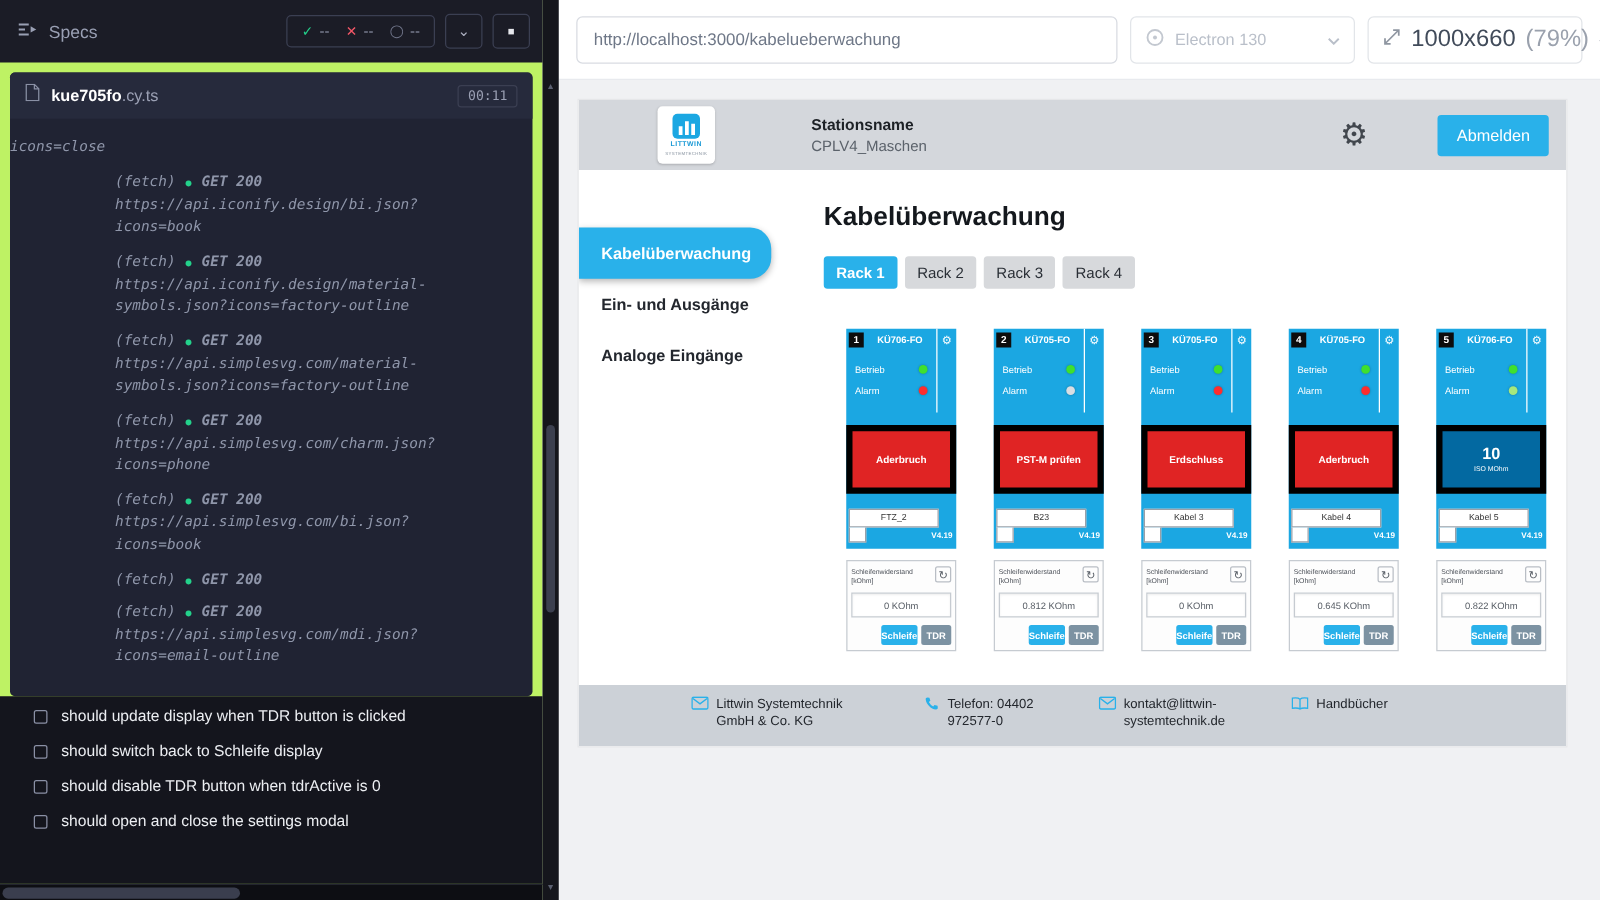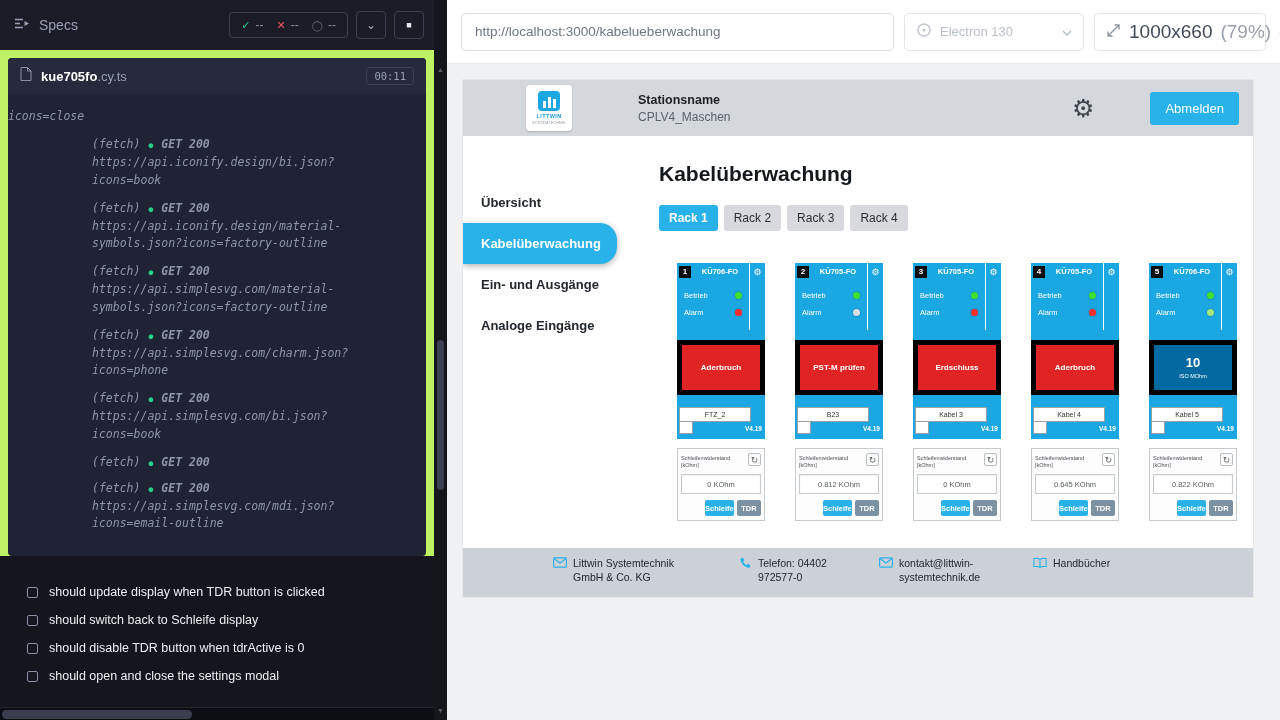--- a/index.html
+++ b/index.html
@@ -26,21 +26,21 @@
   .spec-timer { margin-left:auto; border:1px solid #3b3f52; border-radius:3px; color:#9ba0b4; font-size:10.5px; padding:2px 7px; font-family:"DejaVu Sans Mono", monospace; }
 
   .cy-log { height:462px; overflow:hidden; padding:14px 36px 6px 0; font-family:"DejaVu Sans Mono", monospace; font-style:italic; font-size:11.5px; color:#8f96aa; }
   .log-cont { margin-bottom:12px; }
   .log-entry { padding-left:84px; margin-bottom:12px; }
   .log-l1 { display:flex; align-items:baseline; gap:8px; margin-bottom:3px; }
   .log-dot { font-style:normal; color:#23d18b; font-size:8px; }
   .log-status { font-weight:bold; }
   .log-url { overflow-wrap:break-word; line-height:1.5; }
 
-  .cy-tests { background:#14151d; flex:1; padding:22px 0 0; }
+  .cy-tests { background:#14151d; flex:1; padding:2px 0 0; }
   .test-row { display:flex; align-items:center; gap:11px; padding:7px 14px 7px 27px; color:#eceef2; font-size:12.5px; cursor:pointer; }
   .test-box { width:11px; height:11px; border:1.5px solid #8a90a5; border-radius:2px; flex-shrink:0; }
 
   .cy-hscroll { height:13px; background:#0d0e13; border-top:1px solid #23252f; position:relative; flex-shrink:0; }
   .cy-hscroll .thumb { position:absolute; left:2px; top:2px; height:9px; width:190px; background:#3a3e4e; border-radius:5px; }
 
   .cy-vscroll { width:13px; height:720px; background:#15161c; flex-shrink:0; position:relative; }
   .vs-arrow { position:absolute; left:0; width:13px; text-align:center; color:#5b6070; font-size:7px; }
   .vs-up { top:66px; }
   .vs-down { bottom:6px; }
@@ -61,21 +61,21 @@
   .aut { width:790px; height:517px; background:#fff; display:flex; flex-direction:column; overflow:hidden; box-shadow:0 0 0 1px rgba(0,0,0,0.04); }
 
   .aut-header { height:56px; background:#d4d7dc; display:flex; align-items:center; flex-shrink:0; }
   .logo-wrap { width:172px; display:flex; justify-content:center; flex-shrink:0; }
   .logo { width:46px; height:46px; background:#fff; border-radius:4px; display:flex; flex-direction:column; align-items:center; justify-content:center; gap:2px; box-shadow:0 1px 2px rgba(0,0,0,0.18); }
   .logo-mark { width:22px; height:20px; background:#1ba7e2; border-radius:4px; display:flex; align-items:flex-end; justify-content:center; gap:2px; padding:3px; }
   .logo-mark i { width:3px; background:#fff; display:block; }
   .logo-mark i.b1 { height:7px; } .logo-mark i.b2 { height:11px; } .logo-mark i.b3 { height:9px; }
   .logo-text { font-size:5.5px; font-weight:bold; color:#1b9ad6; letter-spacing:0.4px; }
   .logo-sub { font-size:3.5px; color:#8893a0; letter-spacing:0.3px; }
-  .station { margin-left:3px; }
+  .station { margin-left:14px; }
   .station-label { font-size:12.5px; font-weight:bold; color:#1d2126; }
   .station-name { font-size:12px; color:#5b626b; margin-top:3px; }
   .header-right { margin-left:auto; display:flex; align-items:center; gap:56px; padding-right:14px; }
   .gear { font-size:25px; color:#41464d; line-height:1; cursor:pointer; }
   .logout-btn { background:#29b1ea; color:#fff; border:none; border-radius:3px; font-size:13px; padding:9px 15px; cursor:pointer; font-family:"Liberation Sans", sans-serif; }
 
   .aut-body { flex:1; display:flex; overflow:hidden; }
   .aut-nav { width:172px; flex-shrink:0; padding-top:46px; }
   .nav-item { padding:13px 18px; font-size:13px; font-weight:bold; color:#23272e; cursor:pointer; }
   .nav-item.active { background:#29b1ea; color:#fff; width:154px; border-radius:0 17px 17px 0; box-shadow:0 2px 6px rgba(0,0,0,0.3); }
@@ -329,21 +329,20 @@
           <div class="station-name">CPLV4_Maschen</div>
         </div>
         <div class="header-right">
           <span class="gear">⚙</span>
           <button class="logout-btn">Abmelden</button>
         </div>
       </header>
 
       <div class="aut-body">
         <nav class="aut-nav" id="aut-nav">
-            <div class="nav-item">Übersicht</div>
             <div class="nav-item active">Kabelüberwachung</div>
             <div class="nav-item">Ein- und Ausgänge</div>
             <div class="nav-item">Analoge Eingänge</div>
           </nav>
         <section class="aut-main">
           <h1 class="main-title">Kabelüberwachung</h1>
           <div class="tabs" id="tabs">
               <div class="tab active">Rack 1</div>
               <div class="tab">Rack 2</div>
               <div class="tab">Rack 3</div>

